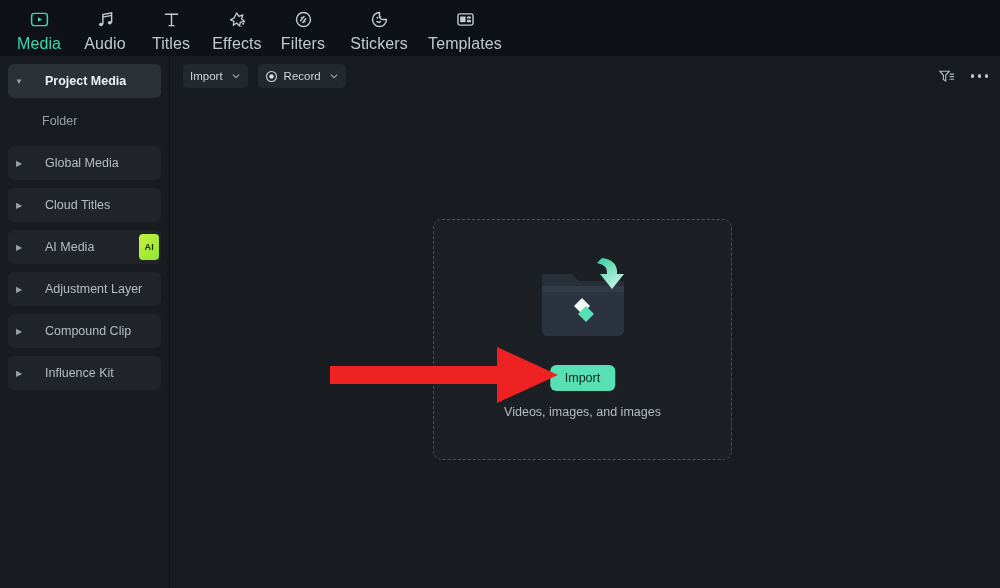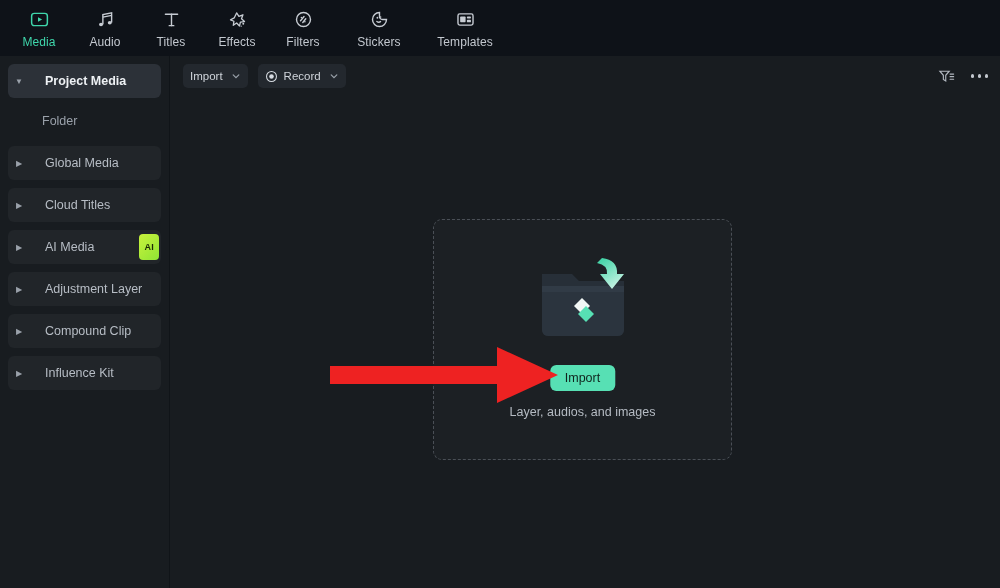--- a/index.html
+++ b/index.html
@@ -19,21 +19,21 @@
     display: flex; align-items: flex-start;
     padding-left: 6px;
   }
   .tool {
     width: 66px; height: 56px;
     display: flex; flex-direction: column; align-items: center;
     padding-top: 6px;
     cursor: pointer; user-select: none;
   }
   .tool .ticon { height: 26px; display:flex; align-items:center; justify-content:center; color:#c7ccd3; }
-  .tool .tlabel { font-size: 12px; color: #c3c8cf; margin-top: 3px; letter-spacing: .1px; white-space: nowrap; }
+  .tool .tlabel { font-size: 16px; color: #c3c8cf; margin-top: 3px; letter-spacing: .1px; white-space: nowrap; }
   .tool.active .ticon { color: #3fd6ab; }
   .tool.active .tlabel { color: #3fd6ab; }
   .tool.w-wide { width: 86px; }
   .tool.w-xwide { width: 84px; }
 
   
   .sidebar {
     position: absolute; left: 0; top: 56px; width: 170px; height: 532px;
     background: #181c20;
     border-right: 1px solid #101418;
@@ -318,21 +318,21 @@
               <linearGradient id="arrowGrad" x1="70" y1="8" x2="92" y2="42" gradientUnits="userSpaceOnUse">
                 <stop offset="0" stop-color="#2fcf9e"></stop>
                 <stop offset="1" stop-color="#d9f7ec"></stop>
               </linearGradient>
             </defs>
           </svg>
         </div>
 
         <button class="import-btn">Import</button>
 
-        <div class="dz-caption">Layer, audios, and images</div>
+        <div class="dz-caption">Videos, images, and images</div>
       </div>
     </div>
   </div>
 
   <div class="red-arrow">
     <svg width="230" height="60" viewBox="0 0 230 60" fill="none">
       <path d="M0 21 L167 21 L167 2 L228 30 L167 58 L167 39 L0 39 Z" fill="#ee2222"></path>
     </svg>
   </div>
 

